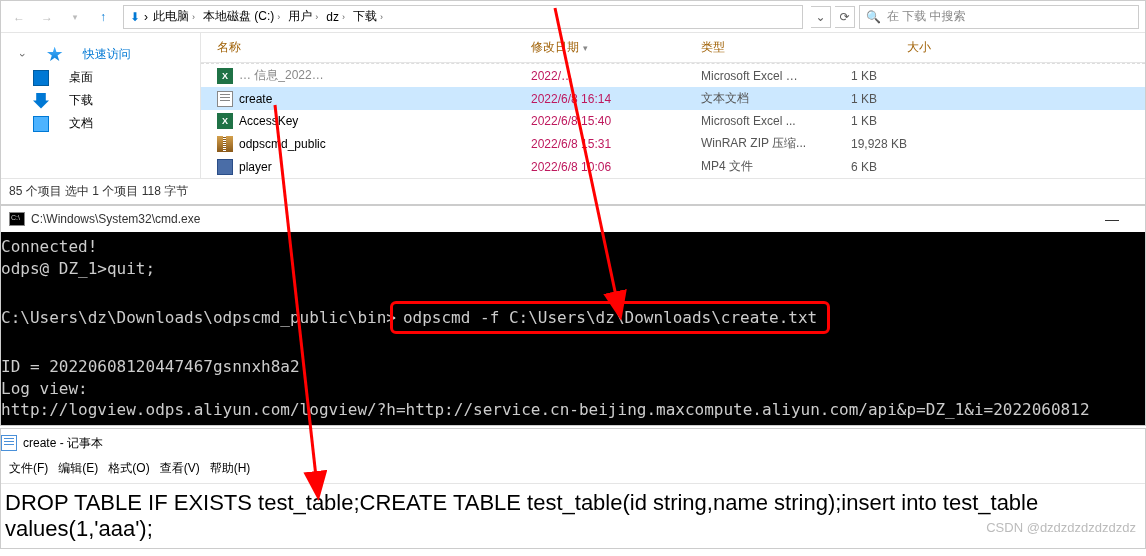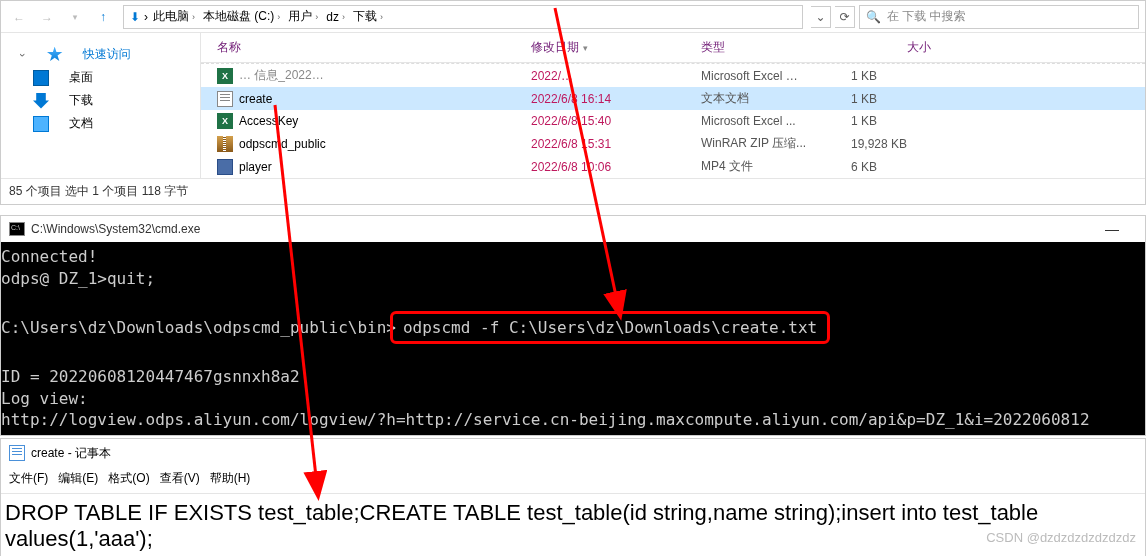--- a/index.html
+++ b/index.html
@@ -30,48 +30,48 @@
 .ico-doc { background: #4db3ff; border: 1px solid #0078d4; }
 .ico-txt { background: #fff; border: 1px solid #888; position: relative; }
 .ico-txt::before { content: ""; position: absolute; top: 2px; left: 2px; right: 2px; height: 1px; background: #888; box-shadow: 0 3px 0 #888, 0 6px 0 #888; }
 .ico-xls { background: #1f7246; color: #fff; font-size: 9px; text-align: center; line-height: 16px; font-weight: bold; }
 .ico-zip { background: linear-gradient(#d4a04c,#8b5a1a); position: relative; }
 .ico-zip::after { content: ""; position: absolute; top: 0; bottom: 0; left: 6px; width: 3px; background: repeating-linear-gradient(#fff 0 1px, #8b5a1a 1px 2px); }
 .ico-mp4 { background: #4a6da7; border: 1px solid #2a4d87; }
 
 .file-list { flex: 1; }
 .col-headers { display: flex; border-bottom: 1px solid #e5e5e5; }
-.col-h { padding: 6px 10px; color: #701a75; cursor: pointer; display: flex; align-items: center; }
+.col-h { padding: 6px 10px; color: #a16207; cursor: pointer; display: flex; align-items: center; }
 .col-h.sort::after { content: "▾"; margin-left: 4px; font-size: 9px; color: #888; }
 .c-name { width: 320px; padding-left: 16px; }
 .c-date { width: 170px; }
 .c-type { width: 160px; }
 .c-size { width: 90px; text-align: right; justify-content: flex-end; }
 
 .file-row { display: flex; align-items: center; padding: 3px 0; cursor: pointer; }
 .file-row.truncated { color: #888; border-top: 1px dashed #ddd; }
 .file-row.selected { background: #cce8ff; }
 .file-row .rn { width: 320px; padding-left: 16px; display: flex; align-items: center; gap: 6px; }
 .file-row .rd { width: 170px; padding-left: 10px; color: #be185d; }
 .file-row .rt { width: 160px; padding-left: 10px; color: #555; }
 .file-row .rs { width: 90px; padding-right: 10px; color: #555; }
 
 .status-bar { padding: 4px 8px; font-size: 12px; color: #333; border-top: 1px solid #e5e5e5; }
 
-.cmd-win { margin-top: 10px; border: 1px solid #ccc; }
+.cmd-win { border: 1px solid #ccc; }
 .cmd-title { background: #fff; padding: 5px 8px; display: flex; align-items: center; gap: 6px; font-size: 12px; color: #333; }
 .cmd-title .cmd-ico { width: 16px; height: 14px; background: #000; border: 1px solid #888; display: inline-block; position: relative; }
 .cmd-title .cmd-ico::before { content: "C:\\"; color: #ccc; font-size: 7px; position: absolute; top: 1px; left: 1px; }
 .cmd-min { margin-left: auto; padding: 0 18px; font-size: 14px; cursor: pointer; }
 .cmd-body { background: #000000; color: #ccc; font-family: "NSimSun", "Consolas", monospace; font-size: 16px; padding: 4px 0; line-height: 1.35; white-space: pre; overflow: hidden; }
 .cmd-body .prompt-path { color: #ccc; }
 .highlighted-cmd { border: 3px solid #ff0000; border-radius: 6px; padding: 3px 10px; margin-left: -6px; display: inline-block; }
 
 .note-win { margin-top: 2px; border: 1px solid #ccc; }
-.note-title { padding: 6px 8px; display: flex; align-items: center; gap: 6px; }
+.note-title { padding: 6px 0; display: flex; align-items: center; gap: 6px; }
 .note-ico { width: 16px; height: 16px; background: #fff; border: 1px solid #4a90d9; position: relative; display: inline-block; }
 .note-ico::before { content: ""; position: absolute; top: 2px; left: 2px; right: 2px; height: 1px; background: #4a90d9; box-shadow: 0 3px 0 #4a90d9, 0 6px 0 #4a90d9; }
 .note-menu { padding: 2px 8px 6px 8px; display: flex; gap: 10px; font-size: 12px; }
 .note-content { border-top: 1px solid #e5e5e5; padding: 6px 4px; font-size: 22px; font-family: Arial, sans-serif; }
 
 .watermark { position: absolute; bottom: 14px; right: 10px; color: rgba(150,150,150,0.65); font-size: 13px; }
 
 .arrow-svg { position: absolute; top: 0; left: 0; pointer-events: none; }
 </style>
 </head>

